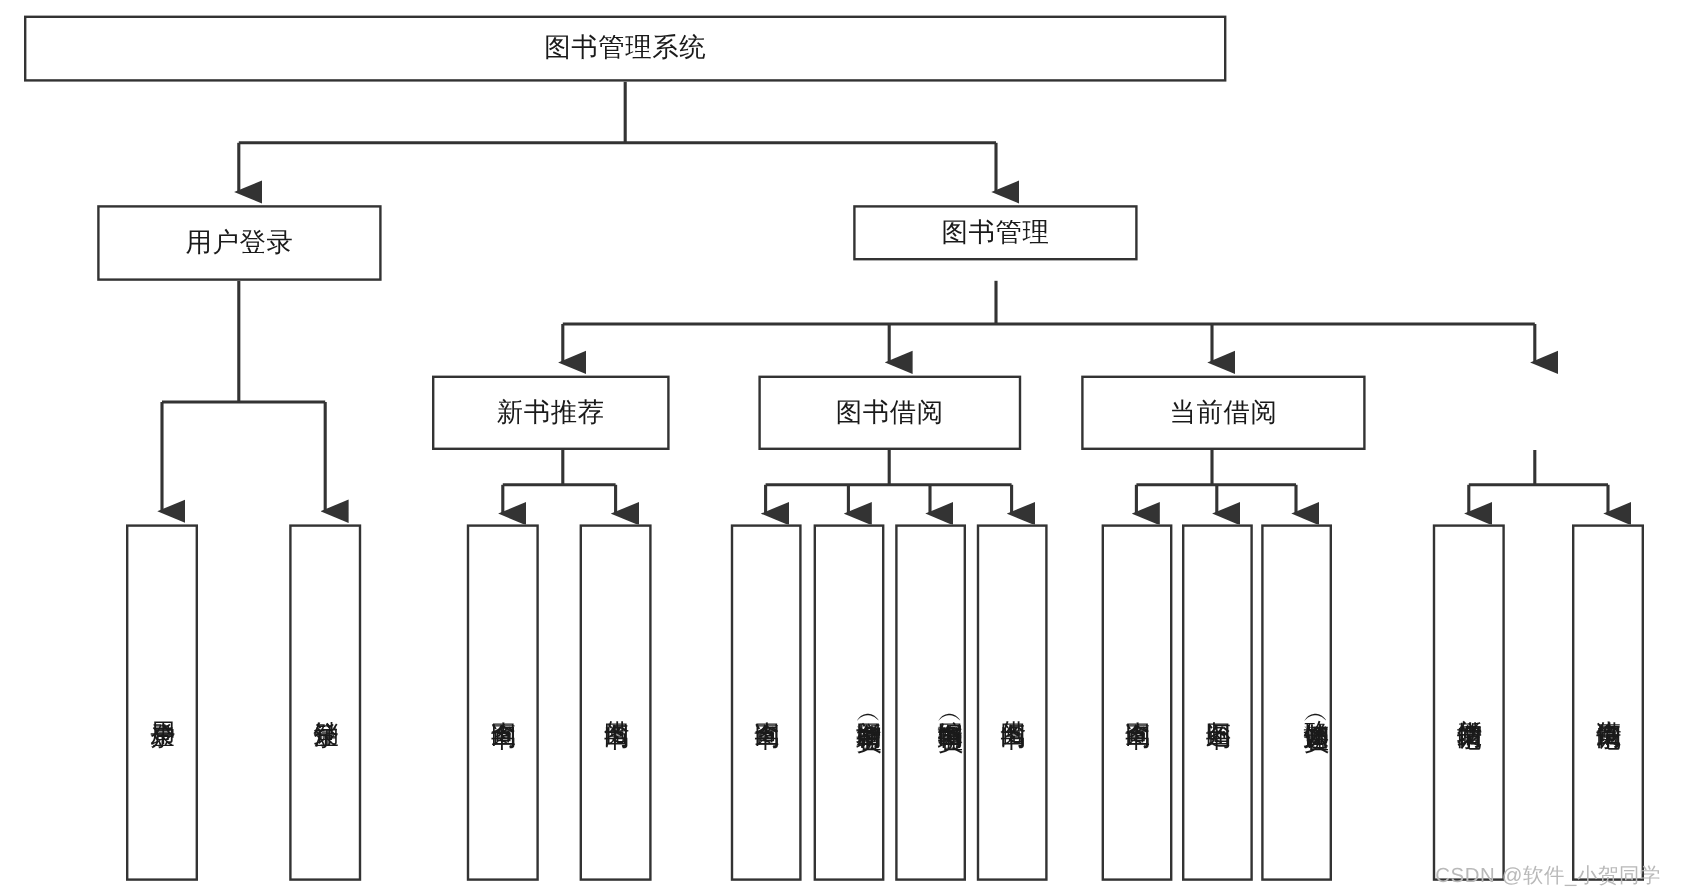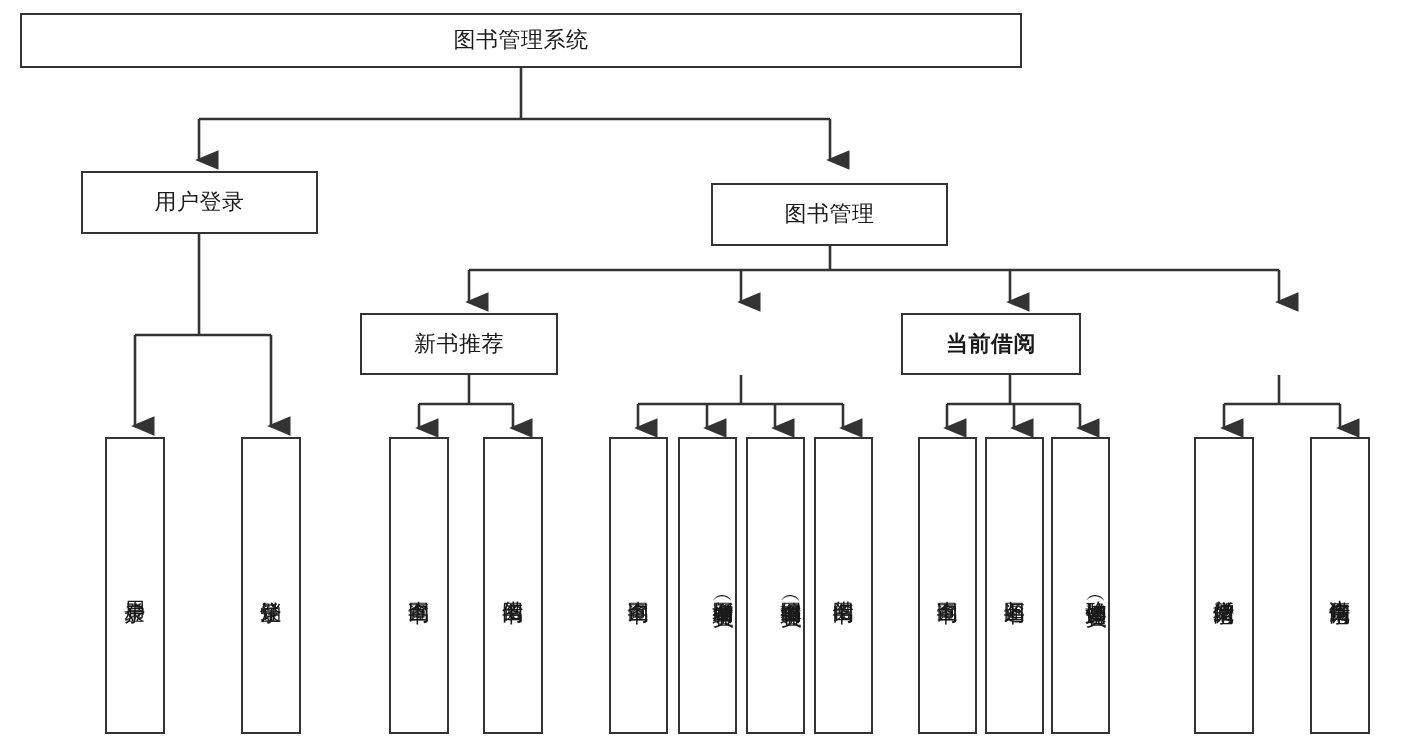--- a/index.html
+++ b/index.html
@@ -114,33 +114,35 @@
       <path d="M 1279 375 L 1279 404"></path>
       <path d="M 1224 404 L 1340 404"></path>
       <path d="M 1224 404 L 1224 428" marker-end="url(#arrow)"></path>
       <path d="M 1340 404 L 1340 428" marker-end="url(#arrow)"></path>
     </g>
   </svg>
 
   <div class="node horiz" style="left: 20px; top: 13px; width: 1002px; height: 55px;">图书管理系统</div>
 
   <div class="node horiz" style="left: 81px; top: 171px; width: 237px; height: 63px;">用户登录</div>
-  <div class="node horiz" style="left: 711px; top: 183px; width: 237px; height: 63px;">图书管理</div>
+  <div class="node horiz" style="left: 711px; top: 171px; width: 237px; height: 46px;">图书管理</div>
 
   <div class="node horiz" style="left: 360px; top: 313px; width: 198px; height: 62px;">新书推荐</div>
-  <div class="node horiz" style="left: 901px; top: 313px; width: 180px; height: 62px; font-weight: bold;">当前借阅</div>
+  <div class="node horiz" style="left: 632px; top: 313px; width: 219px; height: 62px;">图书借阅</div>
+  <div class="node horiz" style="left: 901px; top: 313px; width: 237px; height: 62px;">当前借阅</div>
 
   <div class="node vert short" style="left: 105px; top: 437px; width: 60px; height: 297px;">用户登录</div>
   <div class="node vert short" style="left: 241px; top: 437px; width: 60px; height: 297px;">注销登录</div>
   <div class="node vert short" style="left: 389px; top: 437px; width: 60px; height: 297px;">查询图书</div>
   <div class="node vert short" style="left: 483px; top: 437px; width: 60px; height: 297px;">借阅图书</div>
   <div class="node vert short" style="left: 609px; top: 437px; width: 59px; height: 297px;">查询图书</div>
   <div class="node vert" style="left: 678px; top: 437px; width: 59px; height: 297px;">新增图书（管理员）</div>
   <div class="node vert" style="left: 746px; top: 437px; width: 59px; height: 297px;">编辑图书（管理员）</div>
   <div class="node vert short" style="left: 814px; top: 437px; width: 59px; height: 297px;">借阅图书</div>
   <div class="node vert short" style="left: 918px; top: 437px; width: 59px; height: 297px;">查询图书</div>
   <div class="node vert short" style="left: 985px; top: 437px; width: 59px; height: 297px;">归还图书</div>
   <div class="node vert" style="left: 1051px; top: 437px; width: 59px; height: 297px;">确认归还（管理员）</div>
   <div class="node vert short" style="left: 1194px; top: 437px; width: 60px; height: 297px;">新增借阅记录</div>
   <div class="node vert short" style="left: 1310px; top: 437px; width: 60px; height: 297px;">查询借阅记录</div>
 
+  <div class="watermark" style="left: 1196px; top: 718px; color: rgb(185, 185, 185);">CSDN @软件_小贺同学</div>
 
 </div>
 
 </body></html>

